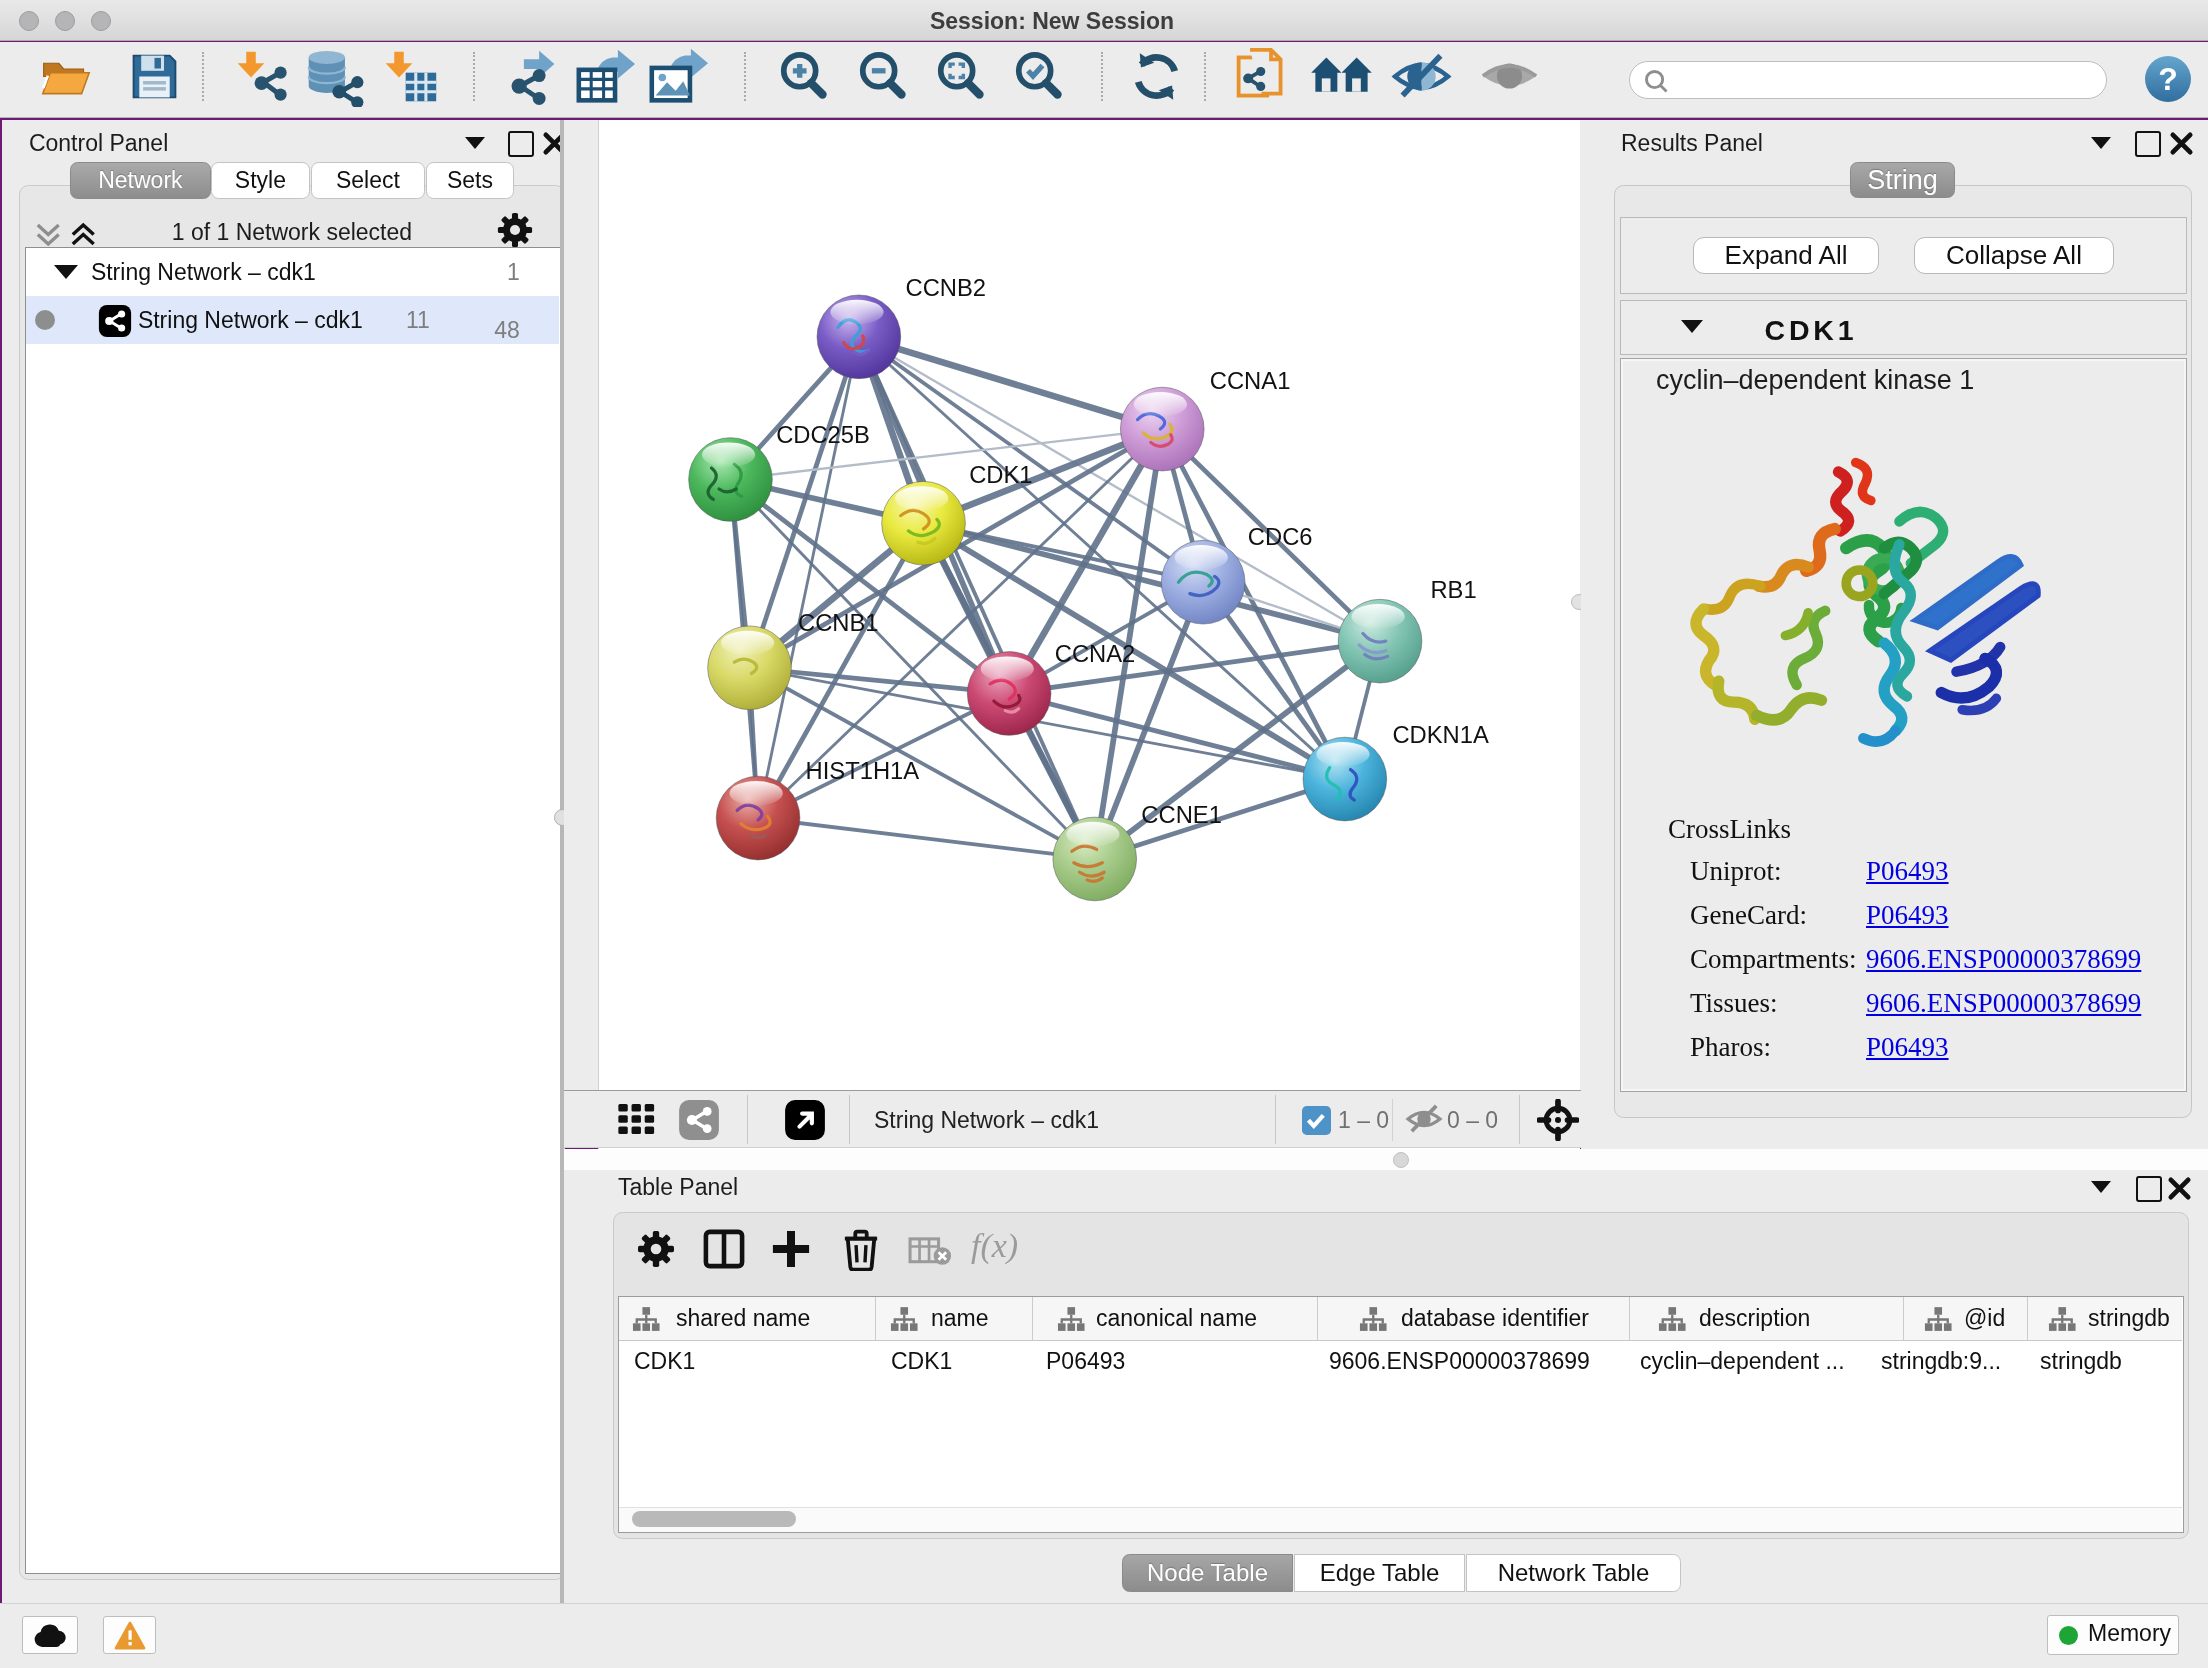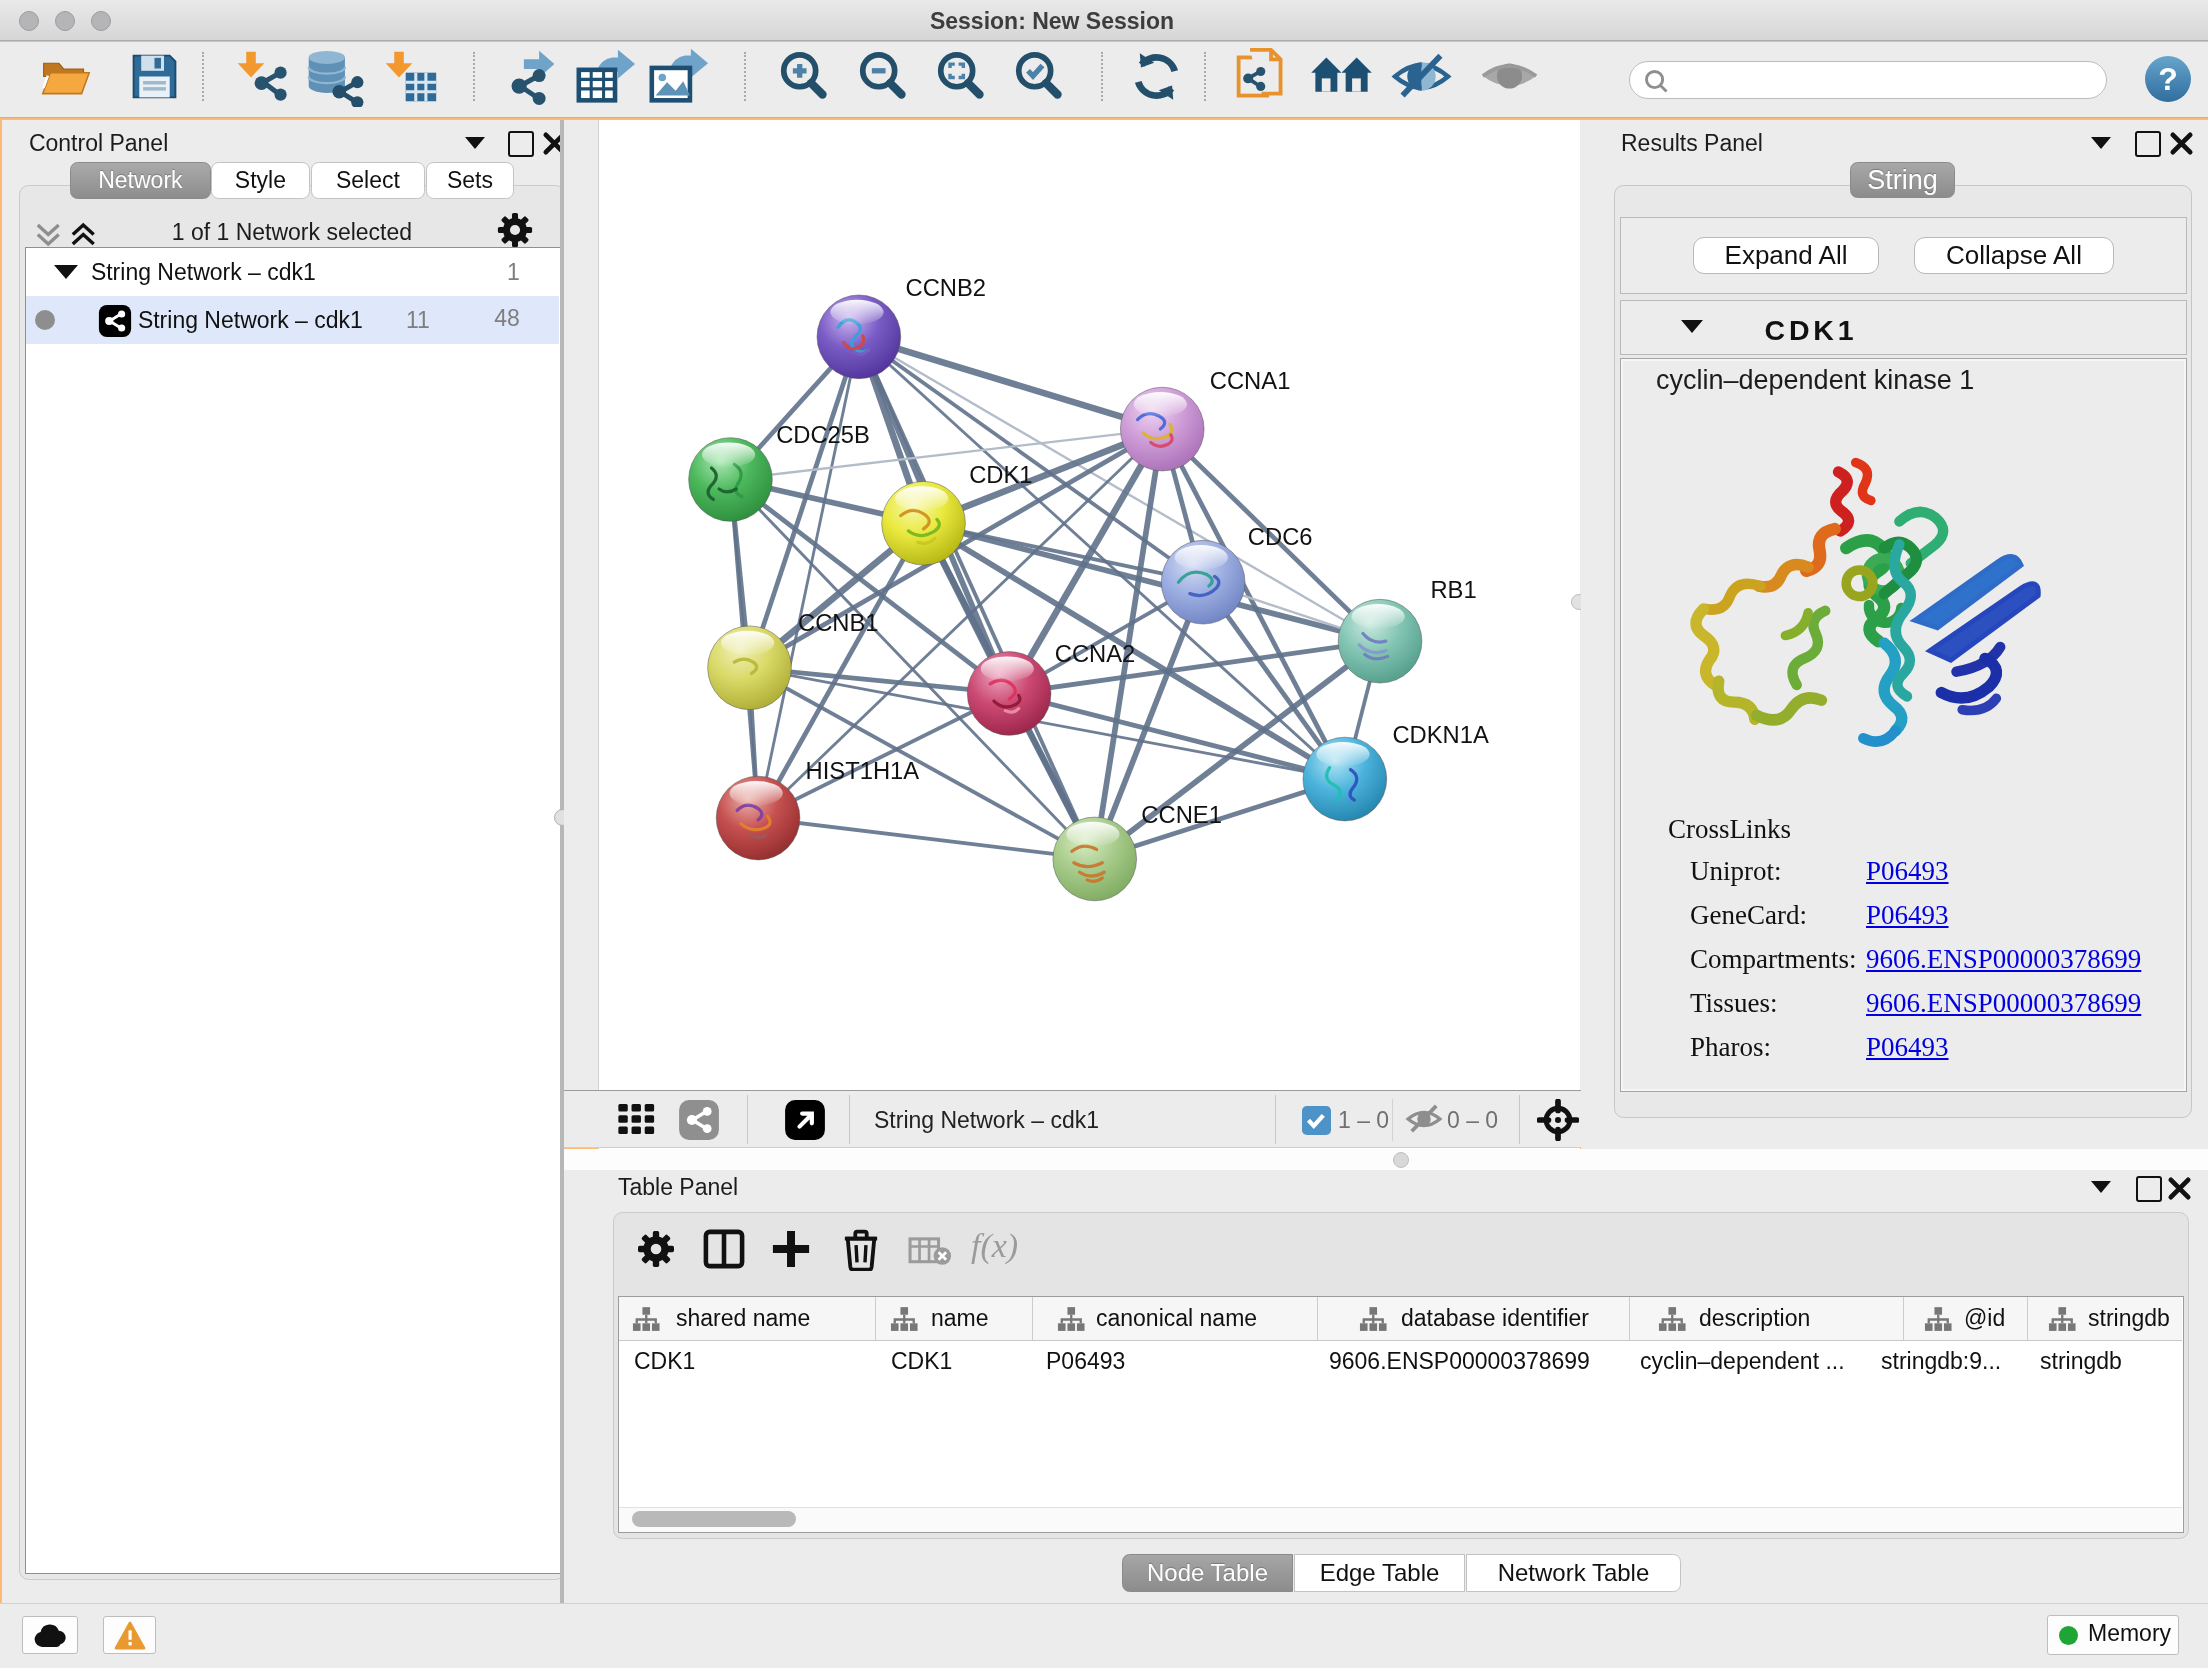--- a/index.html
+++ b/index.html
@@ -1,15 +1,15 @@
 <!DOCTYPE html>
 <html style="font-size:15px"><head><meta charset="utf-8"><style>
 *{margin:0;padding:0;box-sizing:border-box}
 body{font-family:"Liberation Sans",sans-serif;background:#ececec}
-#win{position:relative;width:2208px;height:1668px;background:#fdba74;overflow:hidden}
+#win{position:relative;width:2208px;height:1668px;background:#701a75;overflow:hidden}
 .abs{position:absolute}
 .panel-title{font-size:23px;color:#1c1c1c}
 .tab{position:absolute;height:37px;line-height:35px;text-align:center;font-size:23px;color:#111;background:#fff;border:1px solid #c3c3c3;border-radius:7.6px}
 .tab.sel{background:linear-gradient(#aaaaaa,#8d8d8d);color:#fff;border-color:#8a8a8a;text-shadow:0 -1px 1px rgba(0,0,0,.25)}
 .ghostbtn{position:absolute;background:#fff;border:1px solid #b9b9b9;border-radius:11px;font-size:26px;color:#111;text-align:center}
 svg{display:block}
 .tri-d{width:0;height:0;border-left:10.5px solid transparent;border-right:10.5px solid transparent;border-top:12.4px solid #111}
 .sqr{width:26px;height:26px;border:2.9px solid #111;border-radius:2.9px}
 </style></head><body>
 <div id="win">
@@ -240,21 +240,21 @@
         <rect x="0.5" y="0.5" width="18" height="18" rx="4.5" fill="#000"></rect>
         <g stroke="#fff" stroke-width="1.6" fill="none">
               <path d="M6.5 9.5 L13 5.5 M6.5 9.5 L13 13.5"></path>
             </g>
         <circle cx="6.3" cy="9.5" r="2.3" fill="#fff"></circle>
             <circle cx="13.2" cy="5.6" r="2" fill="#fff"></circle>
             <circle cx="13.2" cy="13.4" r="2" fill="#fff"></circle>
       </svg>
       <div class="abs" style="left:112px;top:10.5px;font-size:23px;color:#111">String Network – cdk1</div>
       <div class="abs" style="left:380px;top:10.5px;width:48px;text-align:left;font-size:23px;color:#7e7e7e">11</div>
-      <div class="abs" style="left:446px;top:9px;width:48px;text-align:right;font-size:23px;color:#7e7e7e">48</div>
+      <div class="abs" style="left:446px;top:21px;width:48px;text-align:right;font-size:23px;color:#7e7e7e">48</div>
     </div>
   </div>
 </div>
 
 <div class="abs" style="left:560px;top:120px;width:3.8px;height:1484px;background:#b7b7b7"></div>
 <div class="abs" style="left:554px;top:809px;width:17px;height:17px;border-radius:50%;background:#e0e0e0;border:1px solid #b0b0b0"></div>
 
 <div class="abs" style="left:564px;top:120px;width:1017px;height:970px;background:#ececec">
   <div class="abs" style="left:34px;top:0;width:982px;height:1222px;background:#fff;border-left:1px solid #d0d0d0">
     <svg width="981" height="971" viewBox="0 0 1031 1021" style="position:absolute;left:0;top:0">

